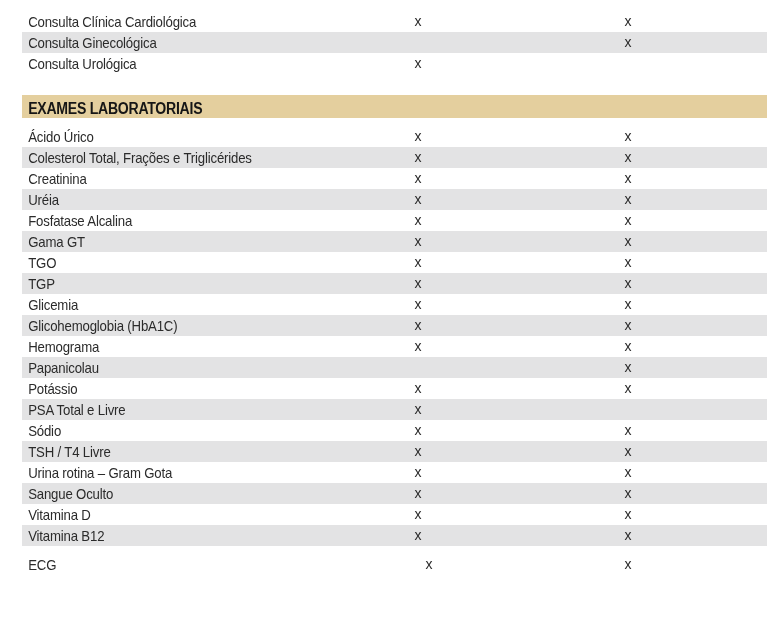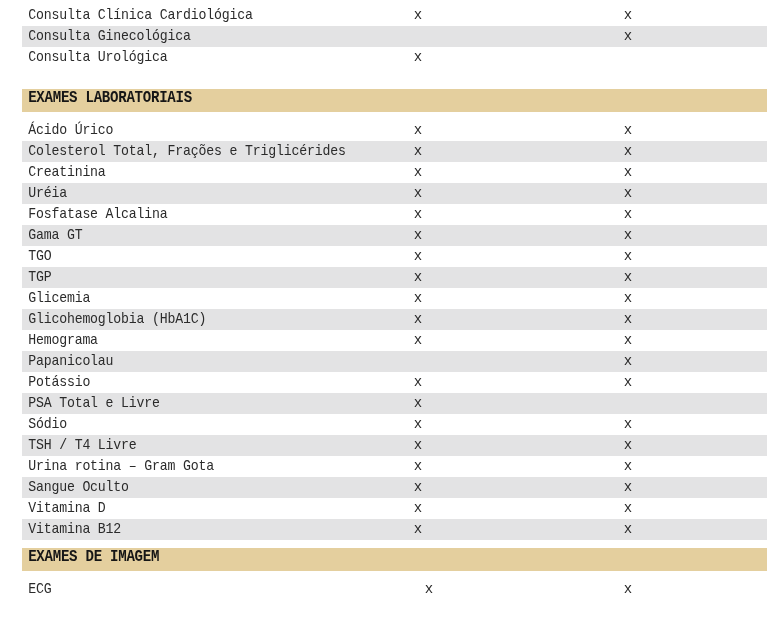--- a/index.html
+++ b/index.html
@@ -10,22 +10,21 @@
   .page {
     position: relative;
     width: 770px;
     height: 635px;
     background: #ffffff;
     font-family: "Liberation Sans", sans-serif;
     color: var(--text-color, #2b2b2b);
     overflow: hidden;
   }
   .table-root {
-    padding-top: 5px;
-    font-family: Liberation Mono, monospace;
+    padding-top: 11px;
   }
   .rows-section {
     margin: 0;
   }
   .row {
     position: relative;
     height: 21px;
     margin-left: 22px;
     width: 745px;
     display: flex;
@@ -53,21 +52,21 @@
   }
   .mark.c1 { left: 390px; }
   .mark.c2 { left: 600px; }
   .row.offset-c1 .mark.c1 { left: 401px; }
   .section-header {
     height: 23px;
     margin-left: 22px;
     width: 745px;
     background: var(--header-bg, #e4cf9e);
     display: flex;
-    align-items: flex-start;
+    align-items: flex-end;
   }
   .header-label {
     padding-left: 7px;
     font-size: 16px;
     font-weight: bold;
     letter-spacing: -0.3px;
     color: var(--header-text, #161616);
     white-space: nowrap;
     transform: scaleX(0.88);
     transform-origin: 0 50%;
@@ -217,23 +216,20 @@
     <span class="mark c1">x</span>
     <span class="mark c2">x</span>
   </div>
 
   <div class="row alt">
     <span class="label">Vitamina B12</span>
     <span class="mark c1">x</span>
     <span class="mark c2">x</span>
   </div>
 </div>
-  <div class="section-header gap-after-header">
-    <span class="header-label">EXAMES DE IMAGEM</span>
-  </div>
 <div class="rows-section gap-after-header">
   <div class="row offset-c1">
     <span class="label">ECG</span>
     <span class="mark c1">x</span>
     <span class="mark c2">x</span>
   </div>
 </div>
     </div>
 </div>
 

